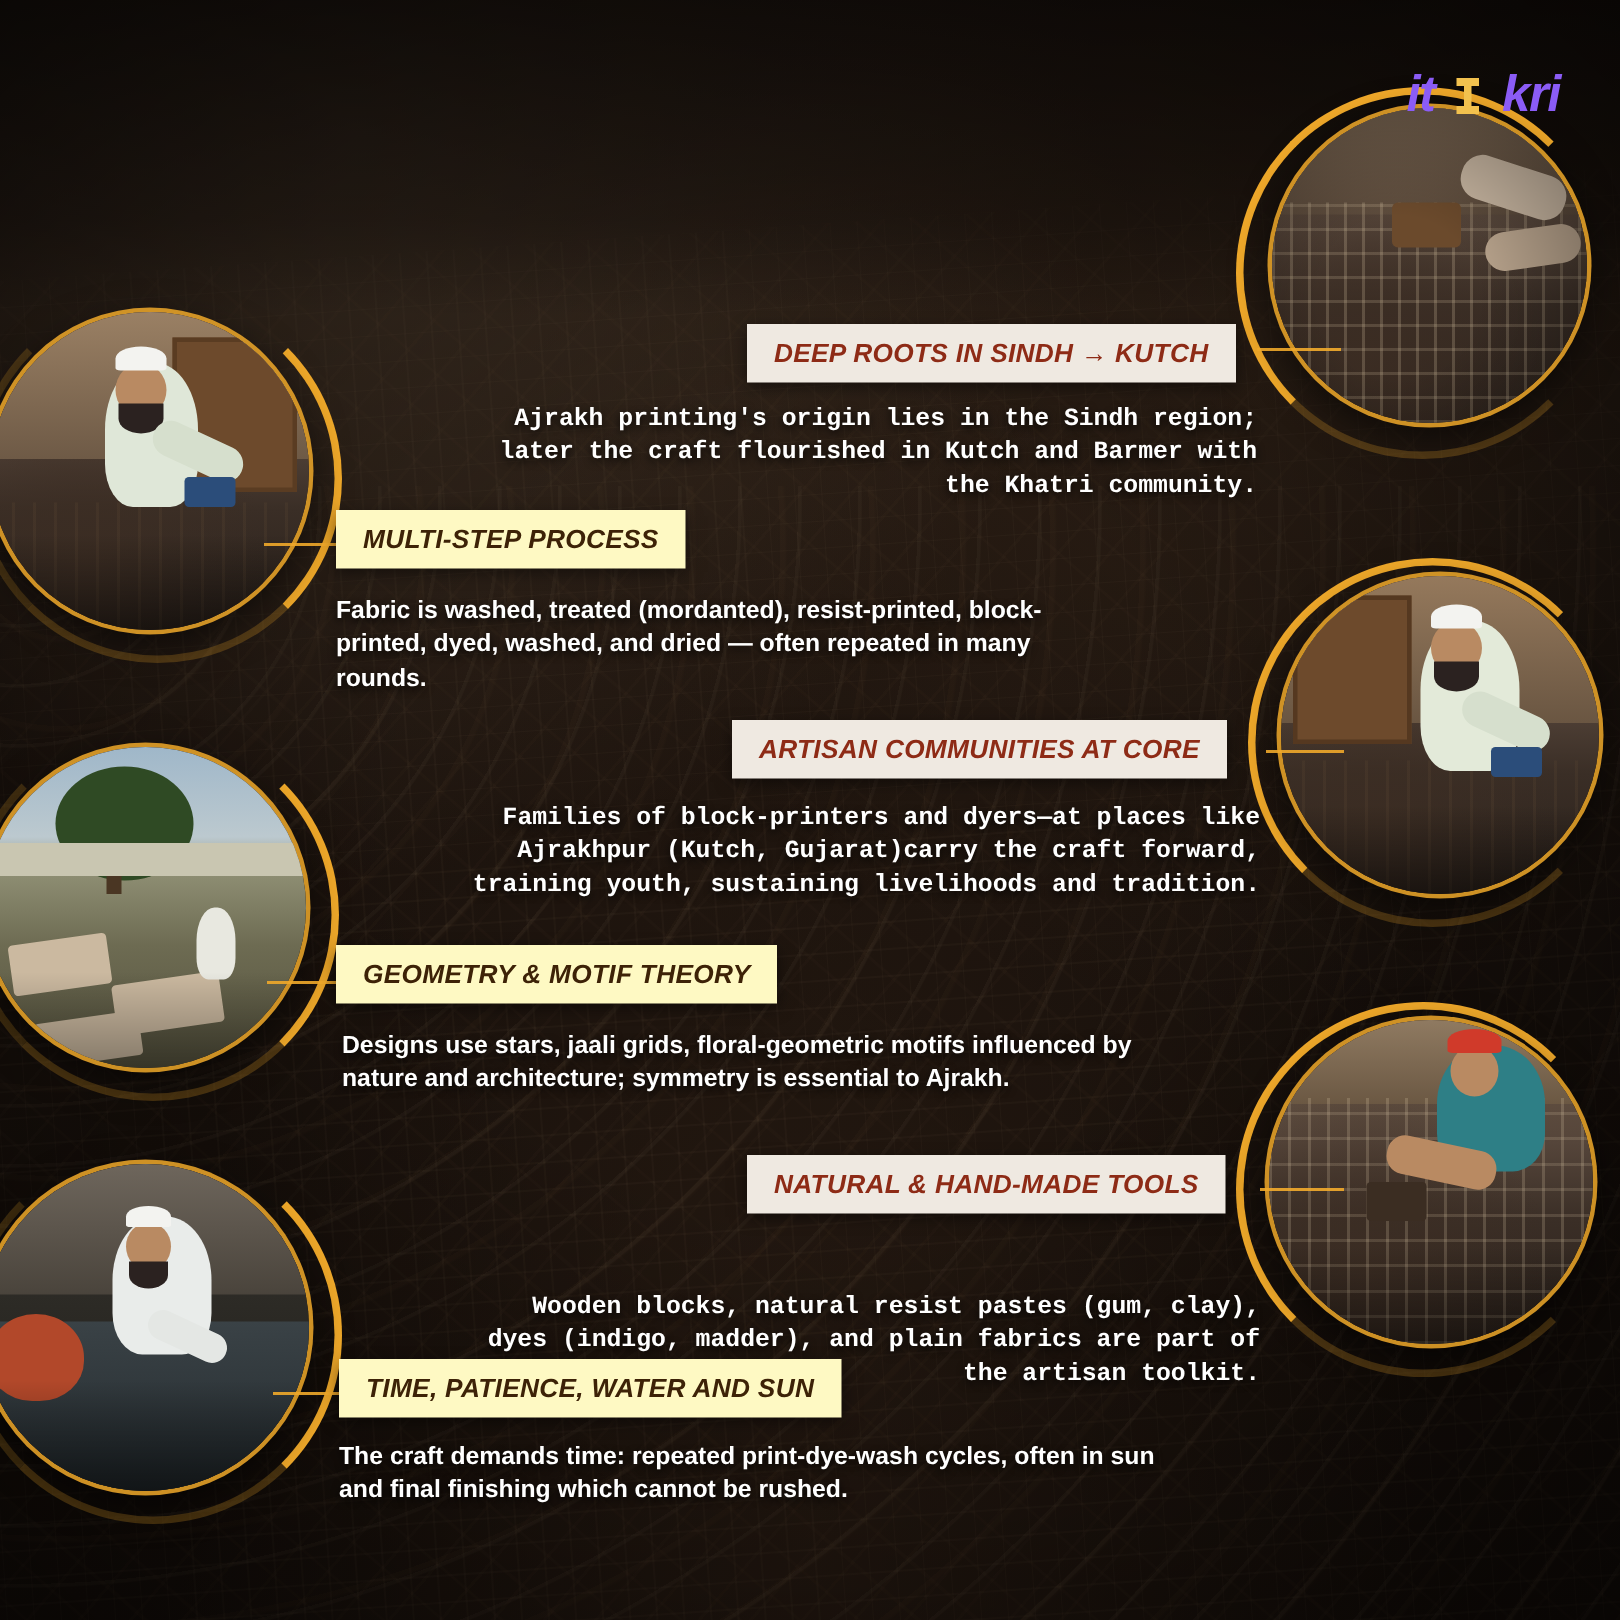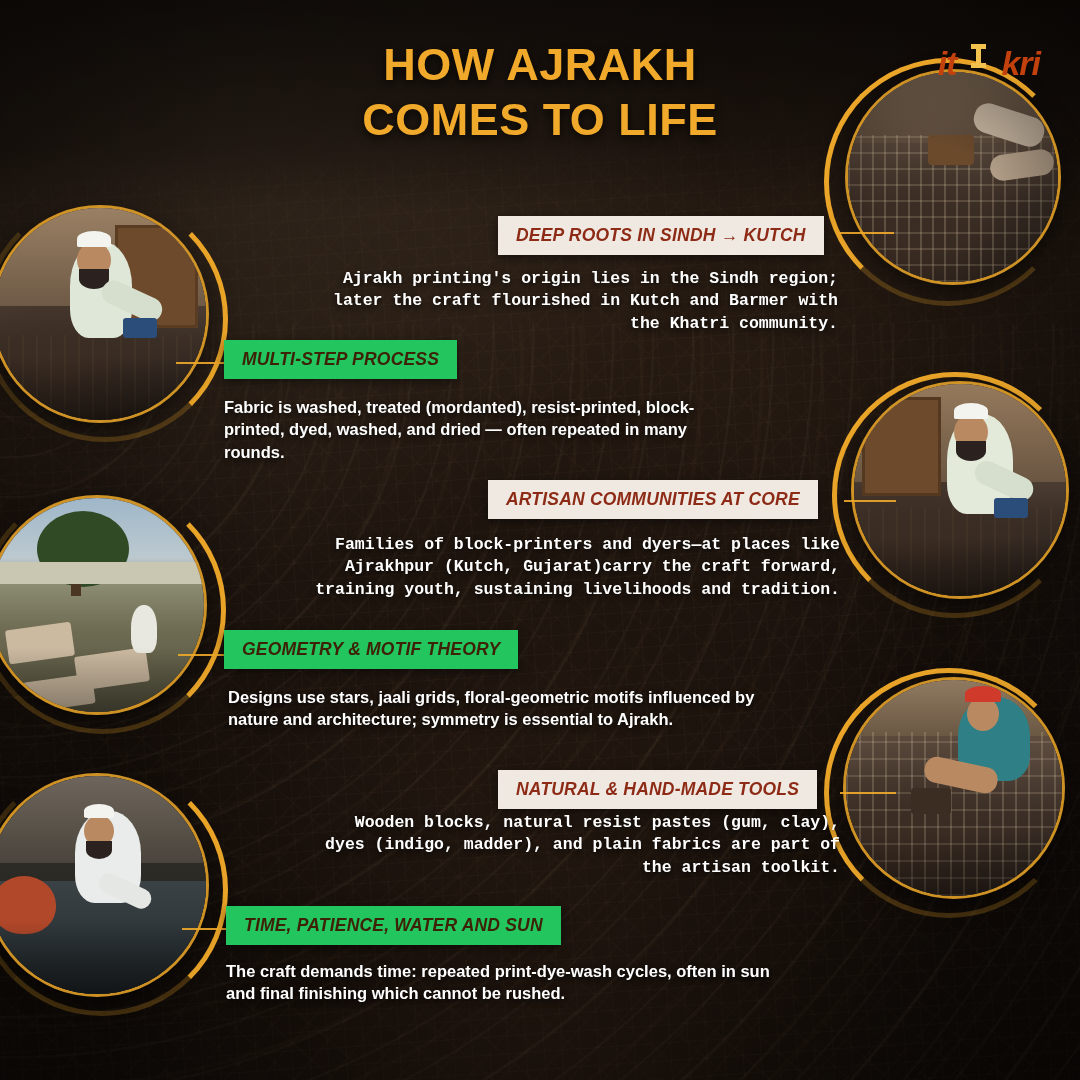--- a/index.html
+++ b/index.html
@@ -80,26 +80,27 @@
     text-shadow: 0 3px 10px rgba(0,0,0,0.75);
     z-index: 8;
   }
 
   
   .logo {
     position: absolute;
     right: 40px;
     top: 44px;
     z-index: 9;
-    color: #c2410c;
+    color: #8b5cf6;
     font-size: 34px;
     font-weight: 700;
     font-style: italic;
     letter-spacing: -1px;
     display: flex;
+    align-items: center;
     gap: 14px;
   }
   .logo .spool {
     display: inline-block;
     width: 15px; height: 24px;
     background:
       linear-gradient(180deg,#f2c14e 0%, #f2c14e 22%, rgba(0,0,0,0) 22%),
       linear-gradient(0deg,#f2c14e 0%, #f2c14e 22%, rgba(0,0,0,0) 22%);
     position: relative;
     margin: 0 1px;
@@ -171,21 +172,21 @@
     z-index: 7;
     padding: 9px 18px;
     font-weight: 800;
     font-style: italic;
     font-size: 17.5px;
     letter-spacing: 0.2px;
     white-space: nowrap;
     box-shadow: 0 3px 10px rgba(0,0,0,0.5);
   }
   .label.cream { background: #efe9e1; color: #8e2b16; }
-  .label.orange { background: #22c55e; color: #3d2207; }
+  .label.orange { background: #fef9c3; color: #3d2207; }
 
   .body {
     position: absolute;
     z-index: 7;
     color: #ffffff;
     font-weight: 700;
     font-size: 16.5px;
     line-height: 1.35;
     text-shadow: 0 2px 6px rgba(0,0,0,0.85);
   }
@@ -204,24 +205,20 @@
 <div class="canvas">
 
   <div class="bg">
     <div class="bg-fabric"></div>
     <div class="bg-fabric2"></div>
     <div class="bg-dark-top"></div>
     <div class="bg-scrim"></div>
     <div class="bg-vignette"></div>
   </div>
 
-  <div class="title">
-    <div>HOW AJRAKH</div>
-    <div>COMES TO LIFE</div>
-  </div>
 
   <div class="logo">
     <span>it</span>
     <span class="spool"></span>
     <span>kri</span>
   </div>
 
   <div class="ring" style="right:8px; top:58px; width:238px; height:238px;"></div>
   <div class="photo" style="right:22px; top:72px; width:210px; height:210px;">
     <div class="inner sc-indoor">
@@ -320,19 +317,19 @@
   <div class="connector" style="left:844px; top:500px; width:52px;"></div>
   <div class="label cream" style="left:488px; top:480px;">ARTISAN COMMUNITIES AT CORE</div>
   <div class="body right" style="left:310px; top:534px; width:530px;">Families of block-printers and dyers—at places like Ajrakhpur (Kutch, Gujarat)carry the craft forward, training youth, sustaining livelihoods and tradition.</div>
 
   <div class="connector" style="left:178px; top:654px; width:46px;"></div>
   <div class="label orange" style="left:224px; top:630px;">GEOMETRY &amp; MOTIF THEORY</div>
   <div class="body left" style="left:228px; top:686px; width:570px;">Designs use stars, jaali grids, floral-geometric motifs influenced by nature and architecture; symmetry is essential to Ajrakh.</div>
 
   <div class="connector" style="left:840px; top:792px; width:56px;"></div>
   <div class="label cream" style="left:498px; top:770px;">NATURAL &amp; HAND-MADE TOOLS</div>
-  <div class="body right" style="left:308px; top:812px; width:532px;">Wooden blocks, natural resist pastes (gum, clay), dyes (indigo, madder), and plain fabrics are part of the artisan toolkit.</div>
+  <div class="body right" style="left:308px; top:860px; width:532px;">Wooden blocks, natural resist pastes (gum, clay), dyes (indigo, madder), and plain fabrics are part of the artisan toolkit.</div>
 
   <div class="connector" style="left:182px; top:928px; width:44px;"></div>
   <div class="label orange" style="left:226px; top:906px;">TIME, PATIENCE, WATER AND SUN</div>
   <div class="body left" style="left:226px; top:960px; width:560px;">The craft demands time: repeated print-dye-wash cycles, often in sun and final finishing which cannot be rushed.</div>
 
 </div>
 
 </body></html>

